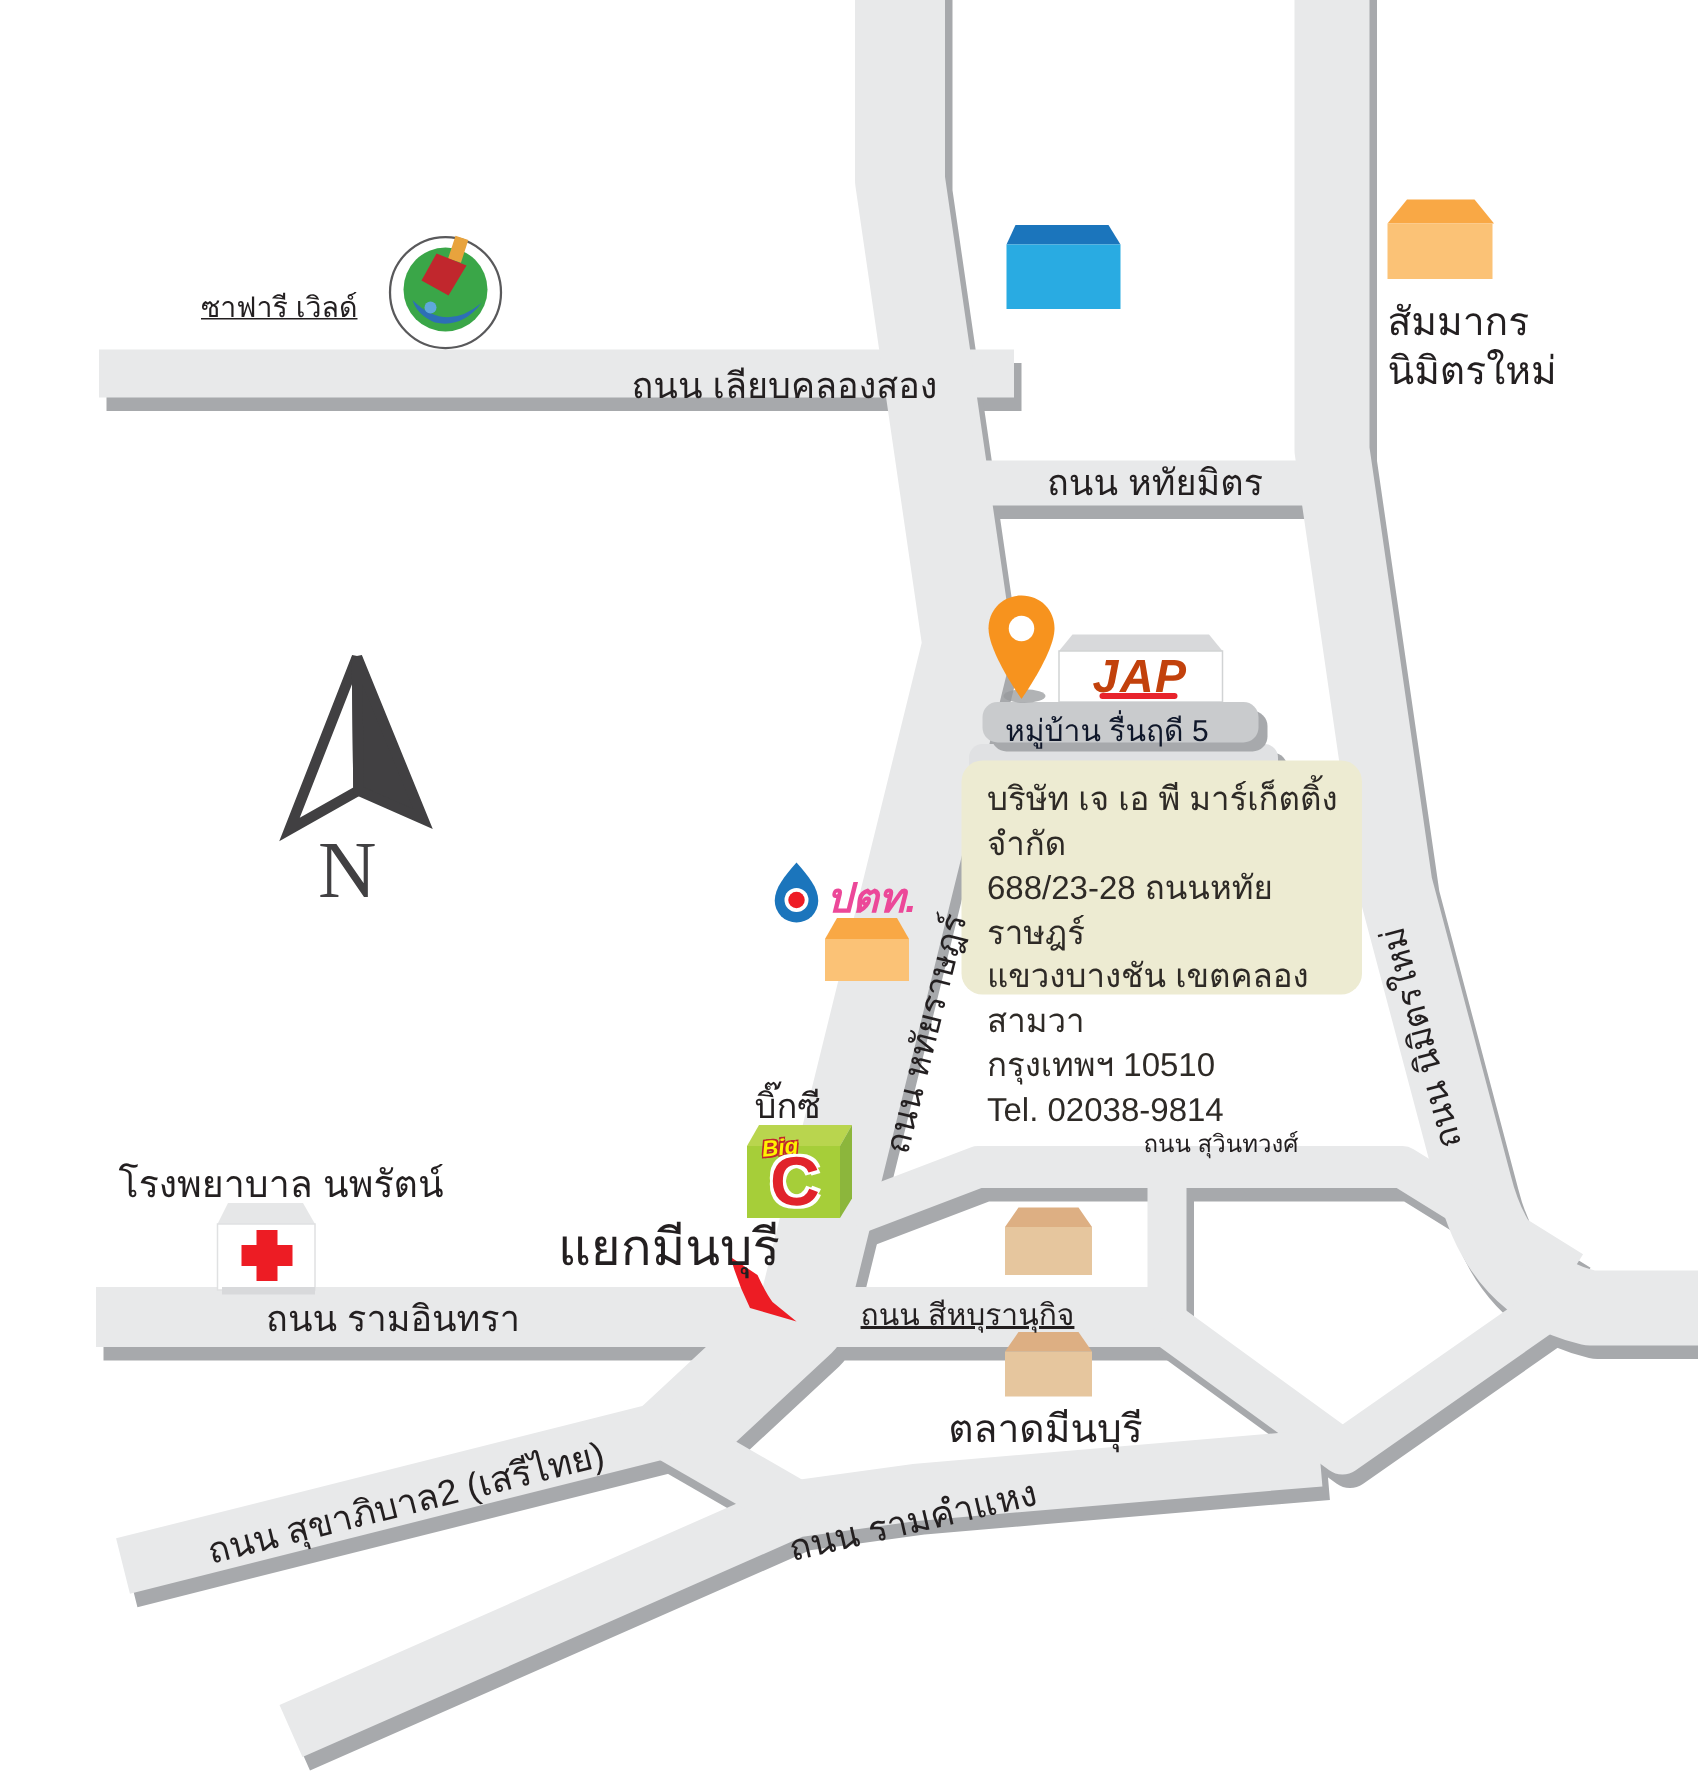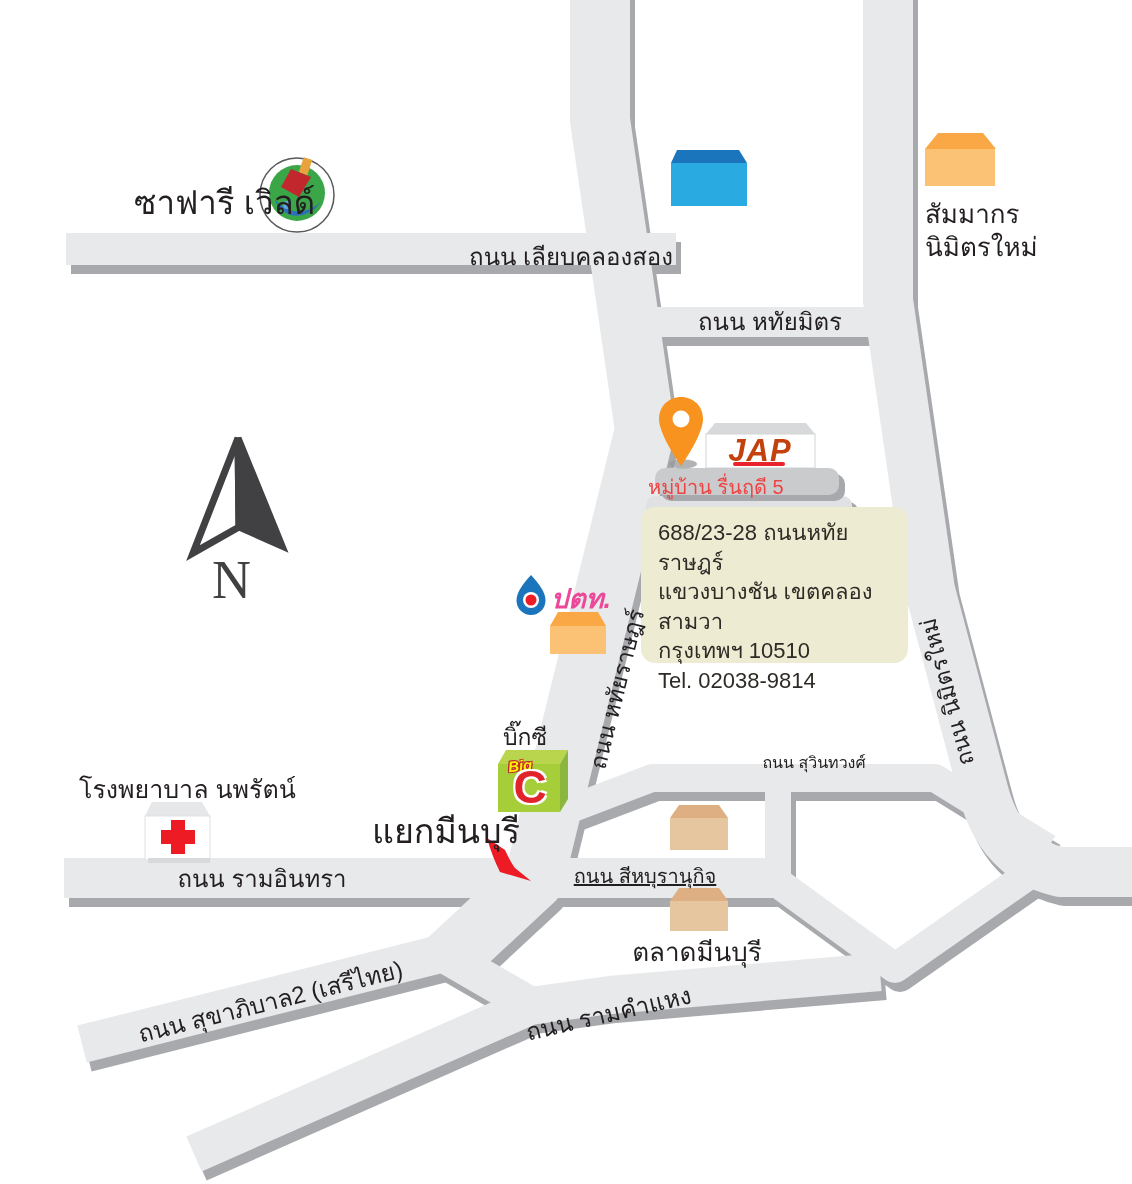--- a/index.html
+++ b/index.html
@@ -121,39 +121,40 @@
       <polygon points="679,888 719,888 728,901 670,901" fill="#DDAF83"></polygon>
       <rect x="670" y="901" width="58" height="30" fill="#E6C69E"></rect>
     </g>
 
     <g>
       <polygon points="238,438 193,553 239,527" fill="#FFFFFF" stroke="#414042" stroke-width="7" stroke-linejoin="miter"></polygon>
       <polygon points="238,438 239,527 282,546" fill="#414042" stroke="#414042" stroke-width="7" stroke-linejoin="miter"></polygon>
     </g>
   </svg>
 
-  <div class="lbl" style="left:134px;top:176px;font-size:33px;">ซาฟารี เวิลด์</div>
+  <div class="lbl" style="left:134px;top:189px;font-size:19px;text-decoration:underline;">ซาฟารี เวิลด์</div>
 
 
   <div class="lbl" style="left:925px;top:193px;font-size:26px;">สัมมากร</div>
   <div class="lbl" style="left:925px;top:226px;font-size:26px;">นิมิตรใหม่</div>
 
-  <div class="lbl ctr" style="left:373px;top:237px;width:300px;font-size:24px;text-align:right;">ถนน เลียบคลองสอง</div>
+  <div class="lbl ctr" style="left:373px;top:237px;width:300px;font-size:24px;">ถนน เลียบคลองสอง</div>
 
   <div class="lbl ctr" style="left:670px;top:302px;width:200px;font-size:24px;">ถนน หทัยมิตร</div>
 
   <div class="lbl ctr rot" style="left:862px;top:674px;width:170px;font-size:23px;transform:rotate(-105deg);">ถนน นิมิตรใหม่</div>
 
   <div class="lbl ctr rot" style="left:527px;top:671px;width:180px;font-size:23px;transform:rotate(-76deg);">ถนน หทัยราษฎร์</div>
 
   <div class="lbl jap" style="left:708px;top:433px;width:104px;text-align:center;font-size:31px;color:#c2410c;">JAP</div>
 
-  <div class="lbl" style="left:648px;top:471px;font-size:20px;color:#ef4444;">หมู่บ้าน รื่นฤดี 5</div>
+  <div class="lbl" style="left:670px;top:471px;font-size:20px;color:#0f172a;">หมู่บ้าน รื่นฤดี 5</div>
 
   <div class="addr">
+    <div>บริษัท เจ เอ พี มาร์เก็ตติ้ง จำกัด</div>
     <div>688/23-28  ถนนหทัยราษฎร์</div>
     <div>แขวงบางชัน  เขตคลองสามวา</div>
     <div>กรุงเทพฯ 10510</div>
     <div>Tel. 02038-9814</div>
   </div>
 
   <div class="lbl ptt" style="left:551px;top:577px;font-size:27px;color:#ec4899;">ปตท.</div>
 
 
   <div class="lbl" style="left:503px;top:719px;font-size:23px;">บิ๊กซี</div>

